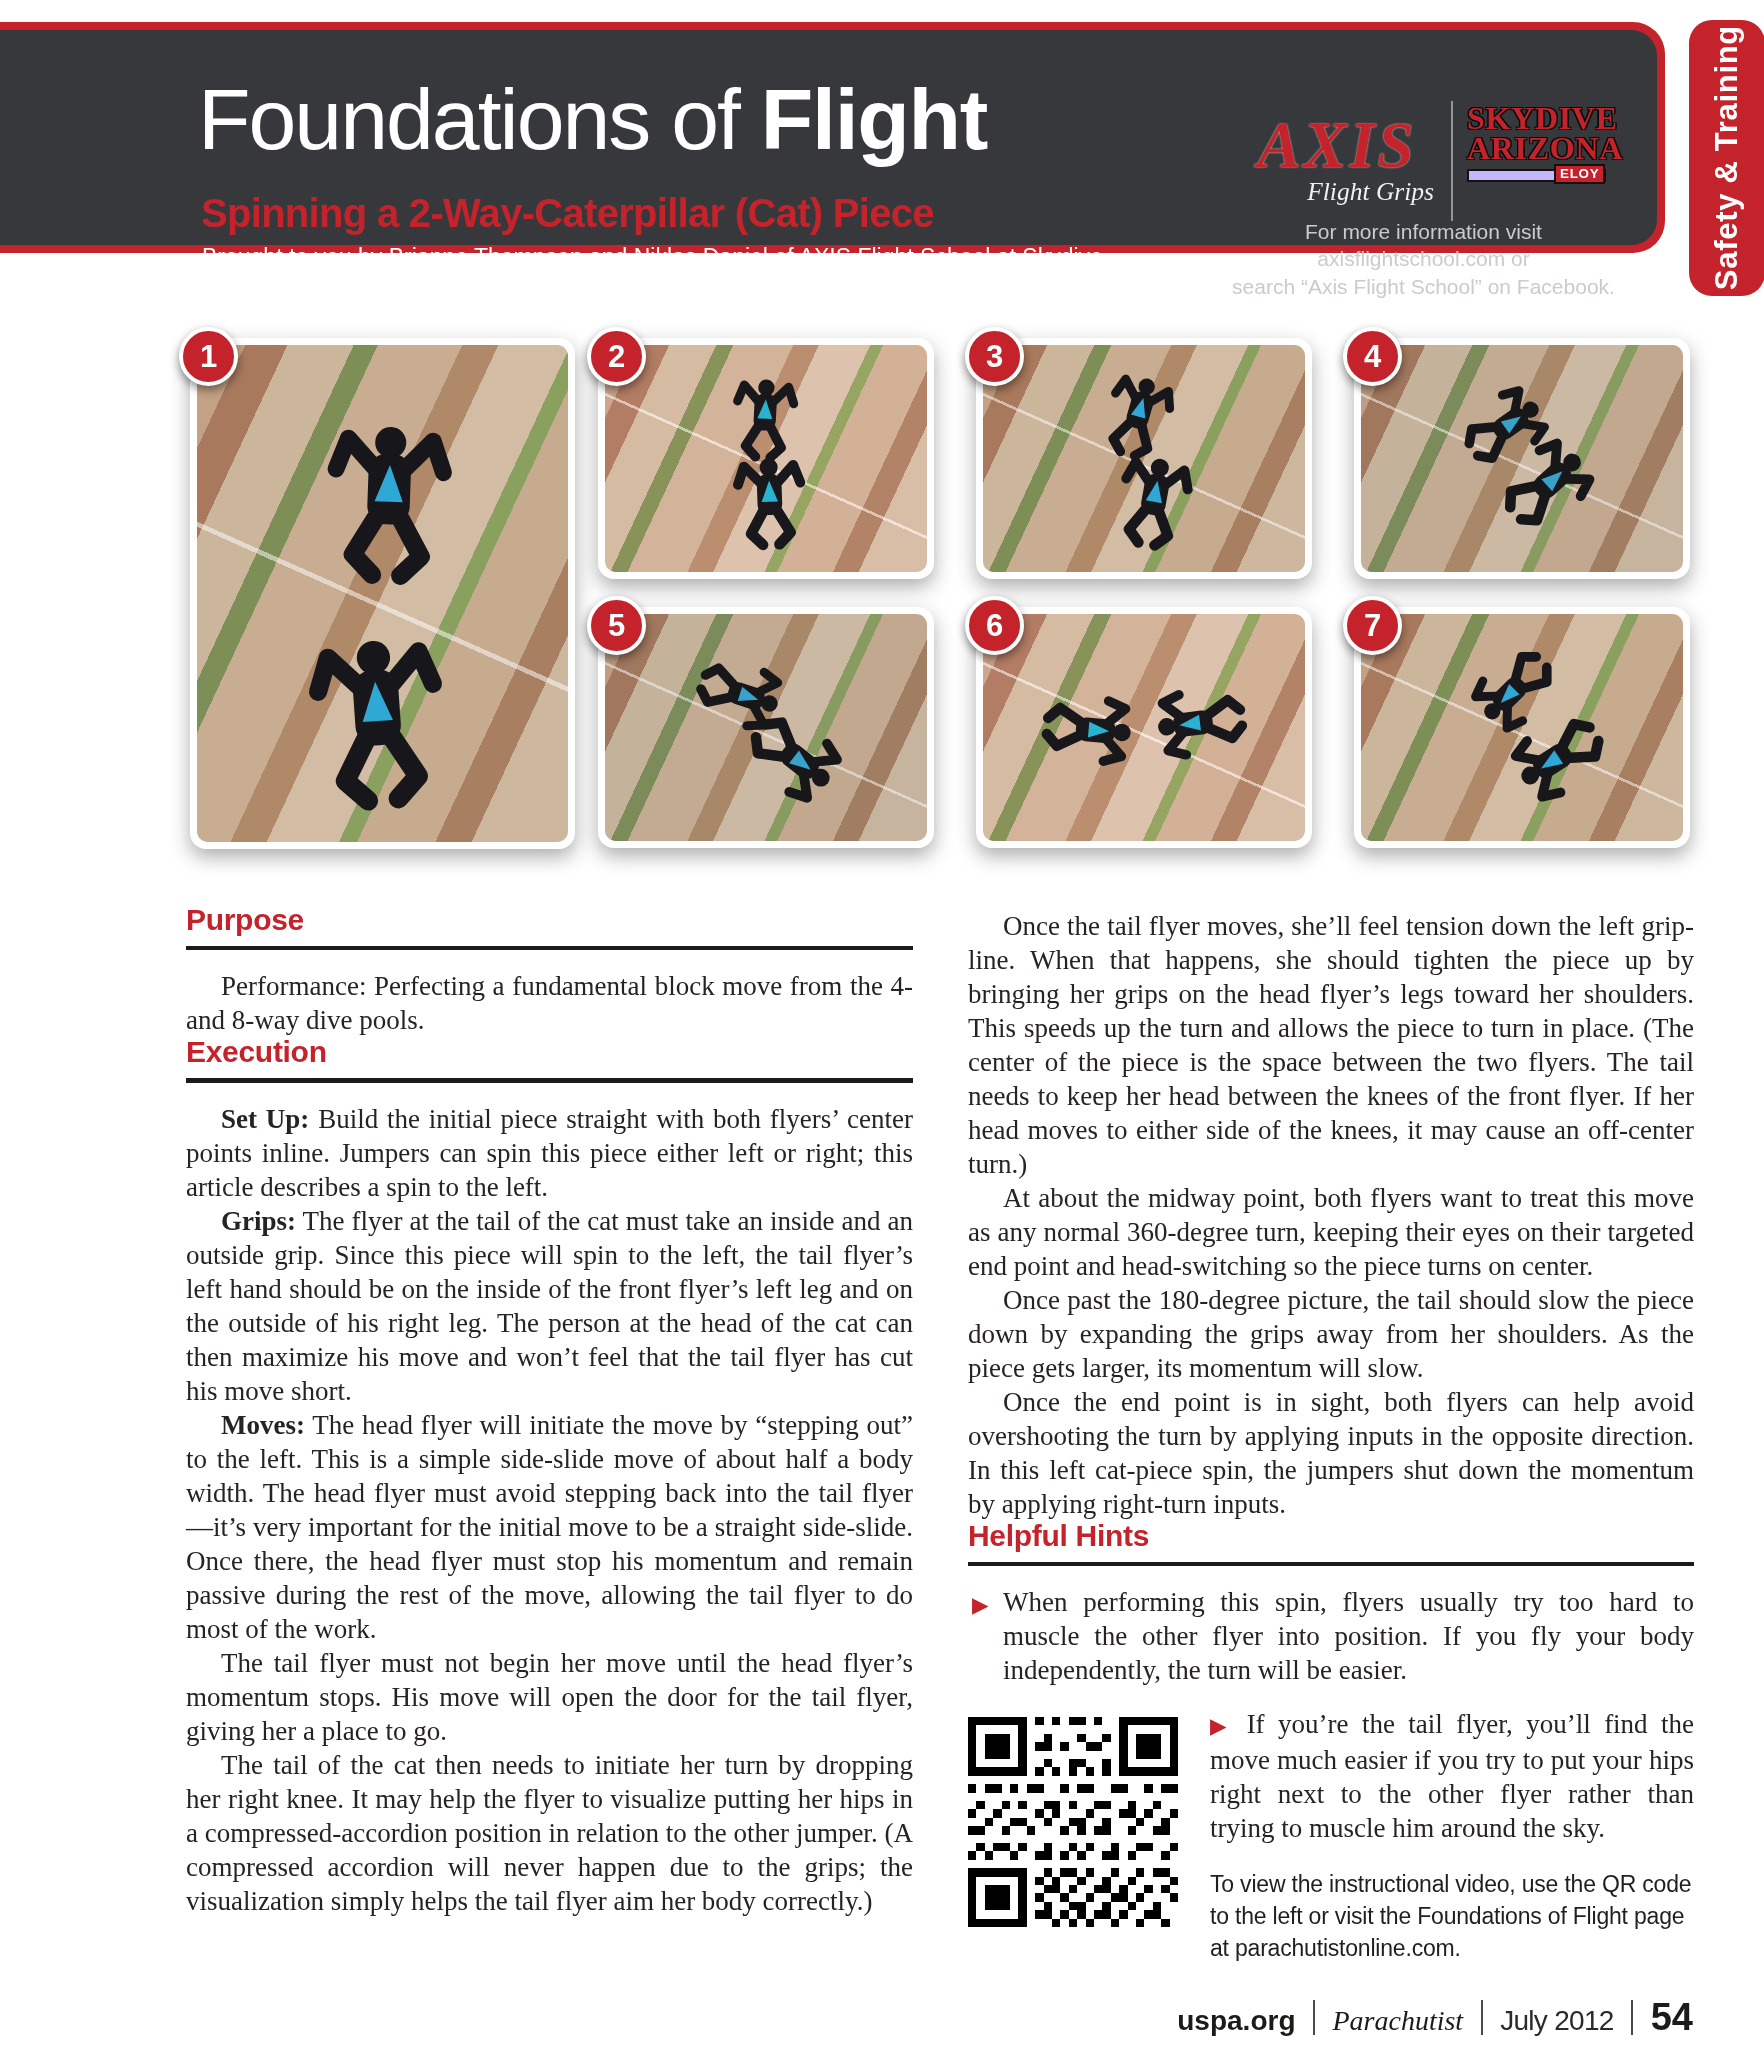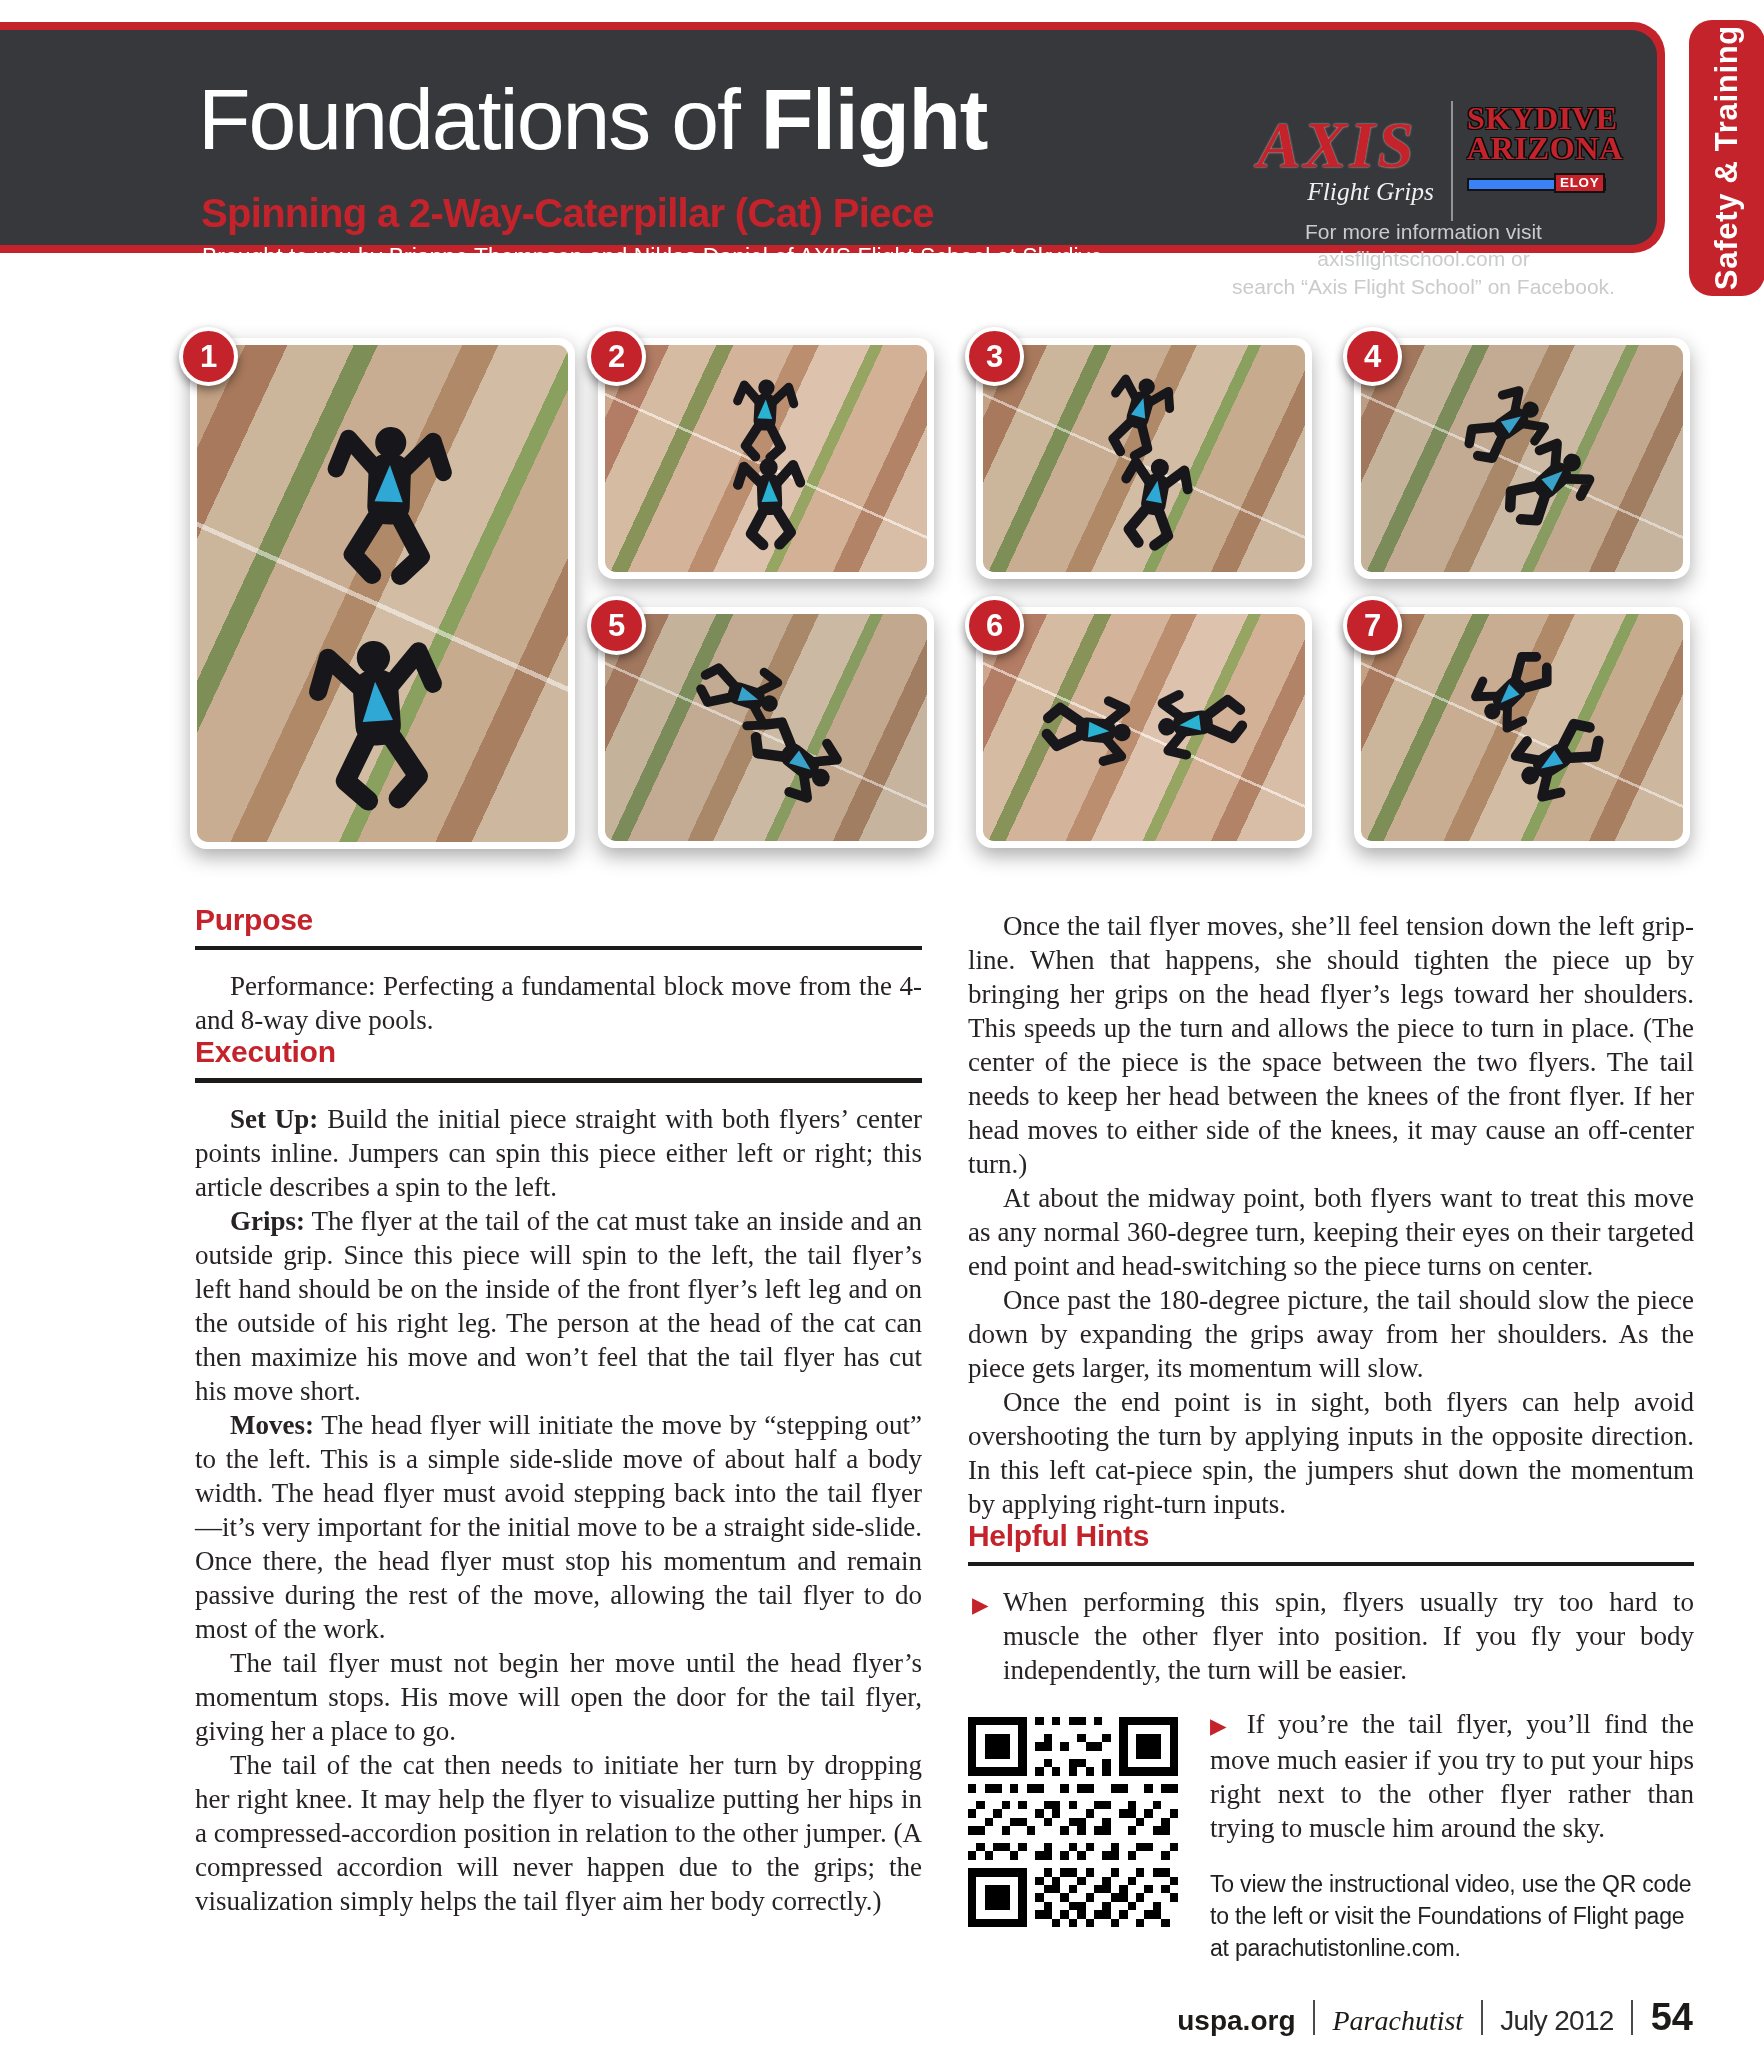--- a/index.html
+++ b/index.html
@@ -22,21 +22,21 @@
   .axis-logo{position:absolute;left:1236px;top:93px;width:202px;text-align:center;font-style:italic;}
   .axis-word{font-family:"Liberation Serif",serif;font-weight:700;font-size:65px;line-height:61px;
              color:#c5232b;letter-spacing:2.7px;text-shadow:0 0 2px #d8d8d8;}
   .axis-sub{font-family:"Liberation Serif",serif;color:#f0f0f0;font-size:25.5px;margin-top:1.3px;
             text-align:right;padding-right:4px;}
   .logo-divider{position:absolute;left:1451px;top:79px;width:2px;height:120px;background:#90959a;}
   .skydive-logo{position:absolute;left:1467px;top:81px;width:139px;text-align:center;
                 font-family:"Liberation Serif",serif;font-weight:700;color:#c5232b;}
   .sd-line{font-size:32px;line-height:30px;letter-spacing:0.7px;
            text-shadow:1.3px 1.3px 0 #0a0a0a,-1.3px -1.3px 0 #0a0a0a,1.3px -1.3px 0 #0a0a0a,-1.3px 1.3px 0 #0a0a0a;}
-  .sd-bar{height:9.4px;background:#3b82f6;border:2px solid #111;margin-top:15px;position:relative;padding-left:47px;}
+  .sd-bar{height:9.4px;background:#c4b5fd;border:2px solid #111;margin-top:6px;position:relative;padding-left:47px;}
   .sd-eloy{position:absolute;right:-1.3px;top:-6.7px;background:#c5232b;border:2px solid #111;
            font-family:"Liberation Sans",sans-serif;font-weight:700;font-size:13.4px;line-height:16px;
            color:#fff;padding:0 4px;letter-spacing:0.7px;}
   .header-info{position:absolute;left:1222px;top:196px;width:403px;text-align:center;
                color:#c9cbcc;font-size:21px;line-height:27.6px;font-weight:400;}
 
   
   .safety-tab{position:absolute;left:1689px;top:20px;width:76px;height:276px;background:#c5232b;
               border-radius:23px;display:flex;align-items:center;justify-content:center;}
   .safety-tab span{writing-mode:vertical-rl;transform:rotate(180deg);color:#fff;font-weight:700;
@@ -52,21 +52,21 @@
           #7d8f56 26%,#7d8f56 30%,#c9ad92 30%,#c9ad92 44%,#b08a68 44%,#b08a68 50%,#d2bda4 50%,#d2bda4 62%,
           #8aa05e 62%,#8aa05e 65%,#c7ab8e 65%,#c7ab8e 78%,#a87f60 78%,#a87f60 84%,#cdb79e 84%,#cdb79e 100%);}
   .ph.v2{filter:hue-rotate(-6deg) brightness(1.04);}
   .ph.v3{filter:saturate(.9) brightness(.98);}
   .scene{position:absolute;left:0;top:0;width:100%;height:100%;}
   .badge{position:absolute;left:-10.8px;top:-10.8px;width:51px;height:51px;border-radius:50%;
          background:#c5232b;border:4.7px solid #fff;box-shadow:0 4px 9.4px rgba(0,0,0,.45);
          color:#fff;font-weight:800;font-size:31px;display:flex;align-items:center;justify-content:center;}
 
   
-  .col-left{position:absolute;left:195px;top:905px;width:727px;}
+  .col-left{position:absolute;left:186px;top:905px;width:727px;}
   .col-right{position:absolute;left:968px;top:909px;width:726px;}
   h2.section{font-family:"Liberation Sans",sans-serif;font-weight:800;font-size:30px;line-height:1;
              color:#c5232b;letter-spacing:-0.3px;margin:0 0 10.8px 0;}
   .rule{height:4.7px;background:#1c1b19;margin:0 0 19px 0;}
   p.body{font-family:"Liberation Serif",serif;font-size:27px;line-height:34px;color:#272324;
          text-align:justify;margin:0;text-indent:35px;}
   p.body b{font-weight:700;}
   .sec-space{margin-top:38px;}
   .hint{position:relative;font-family:"Liberation Serif",serif;font-size:27px;line-height:34px;
         color:#272324;text-align:justify;margin:0 0 20px 0;padding-left:35px;}

